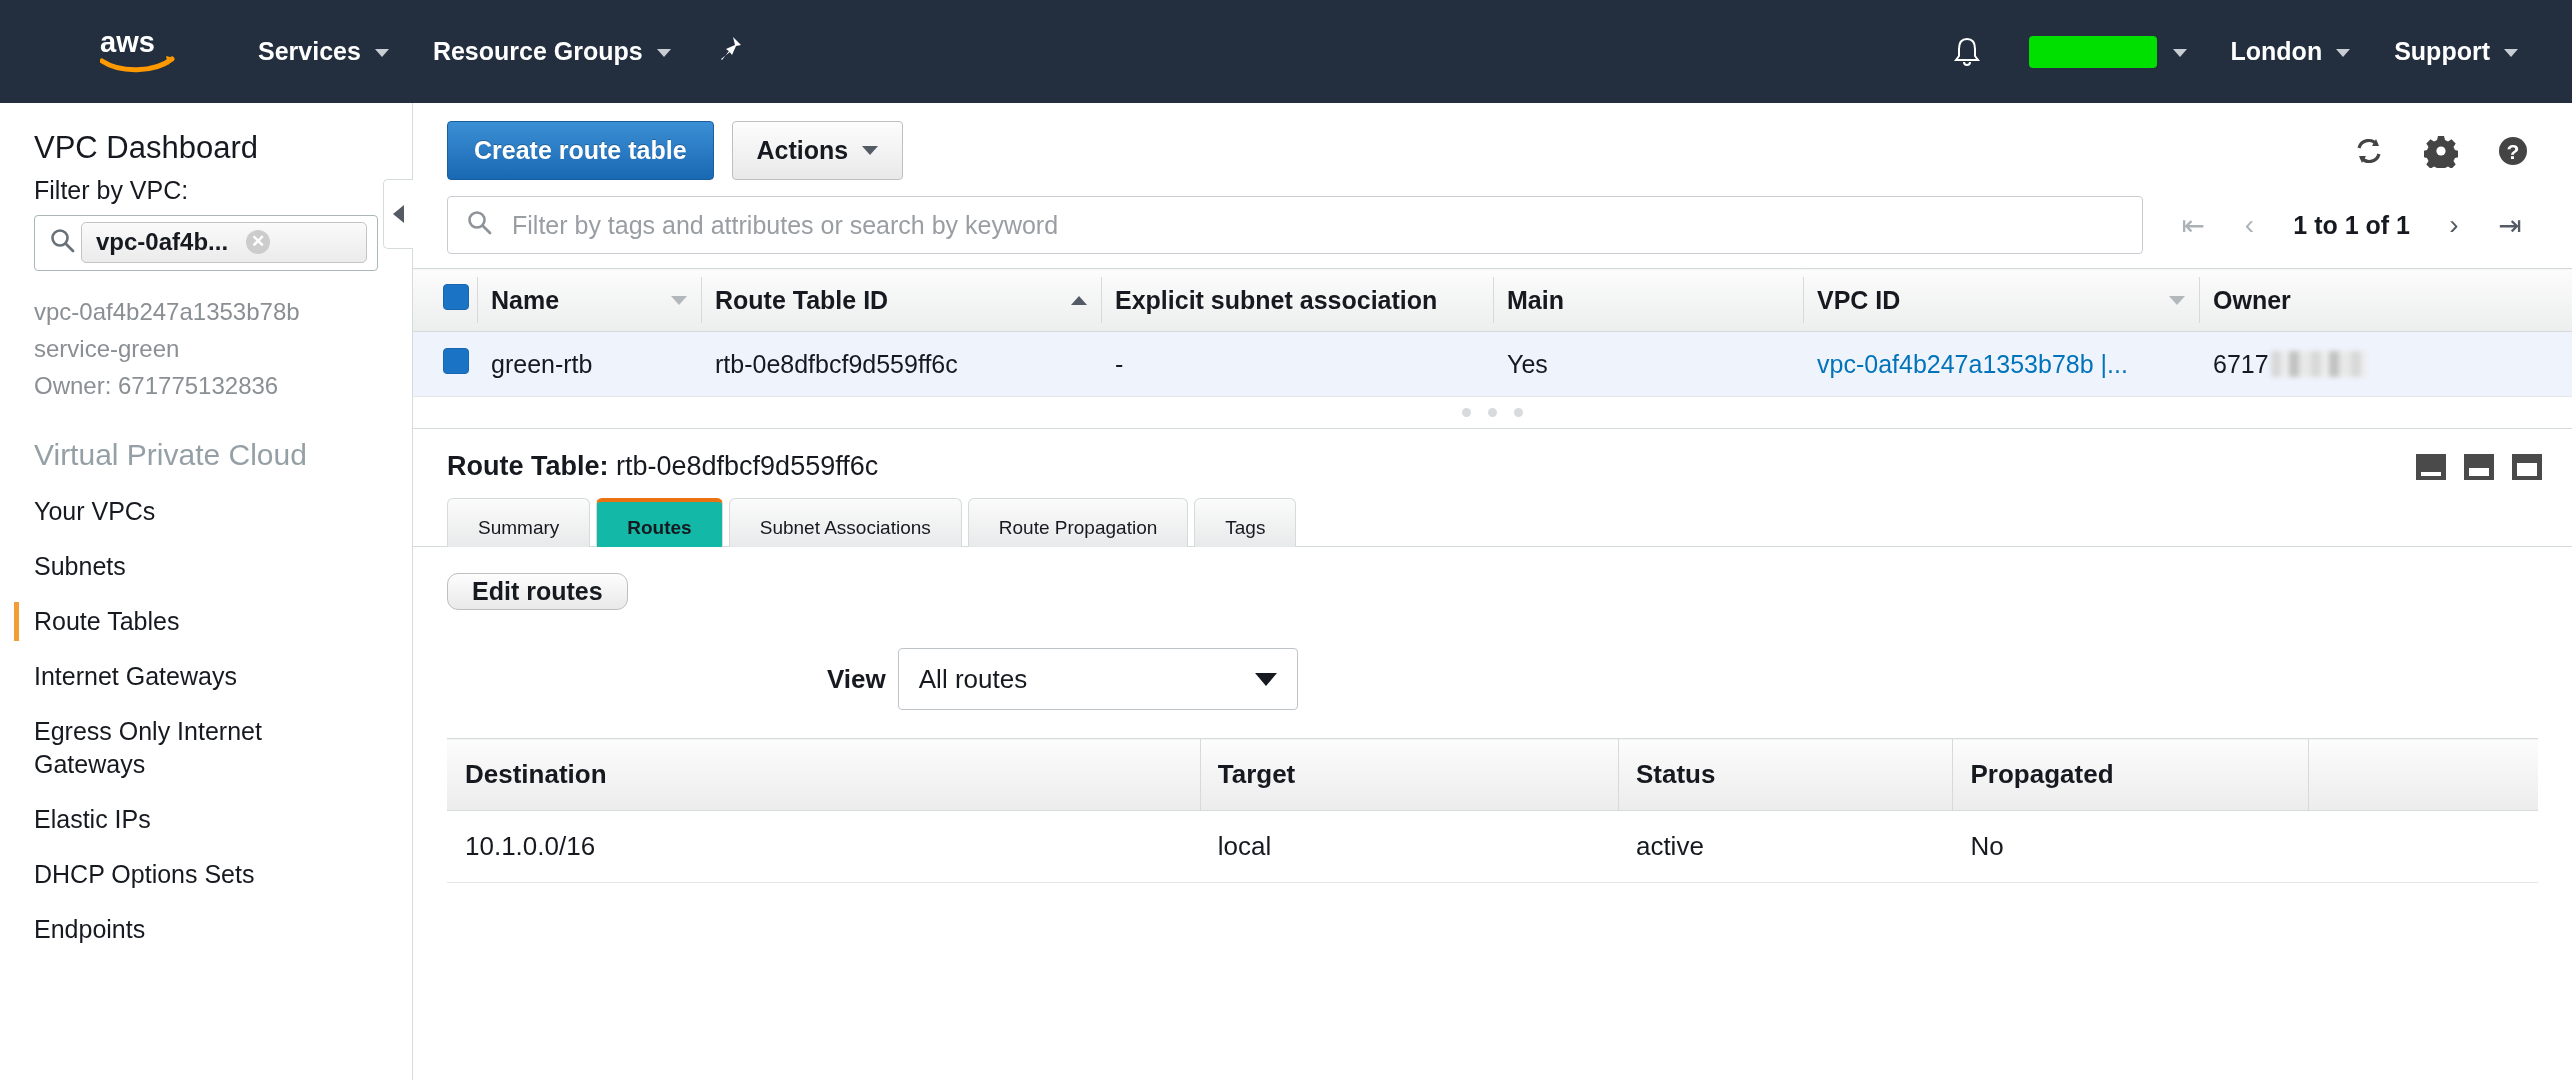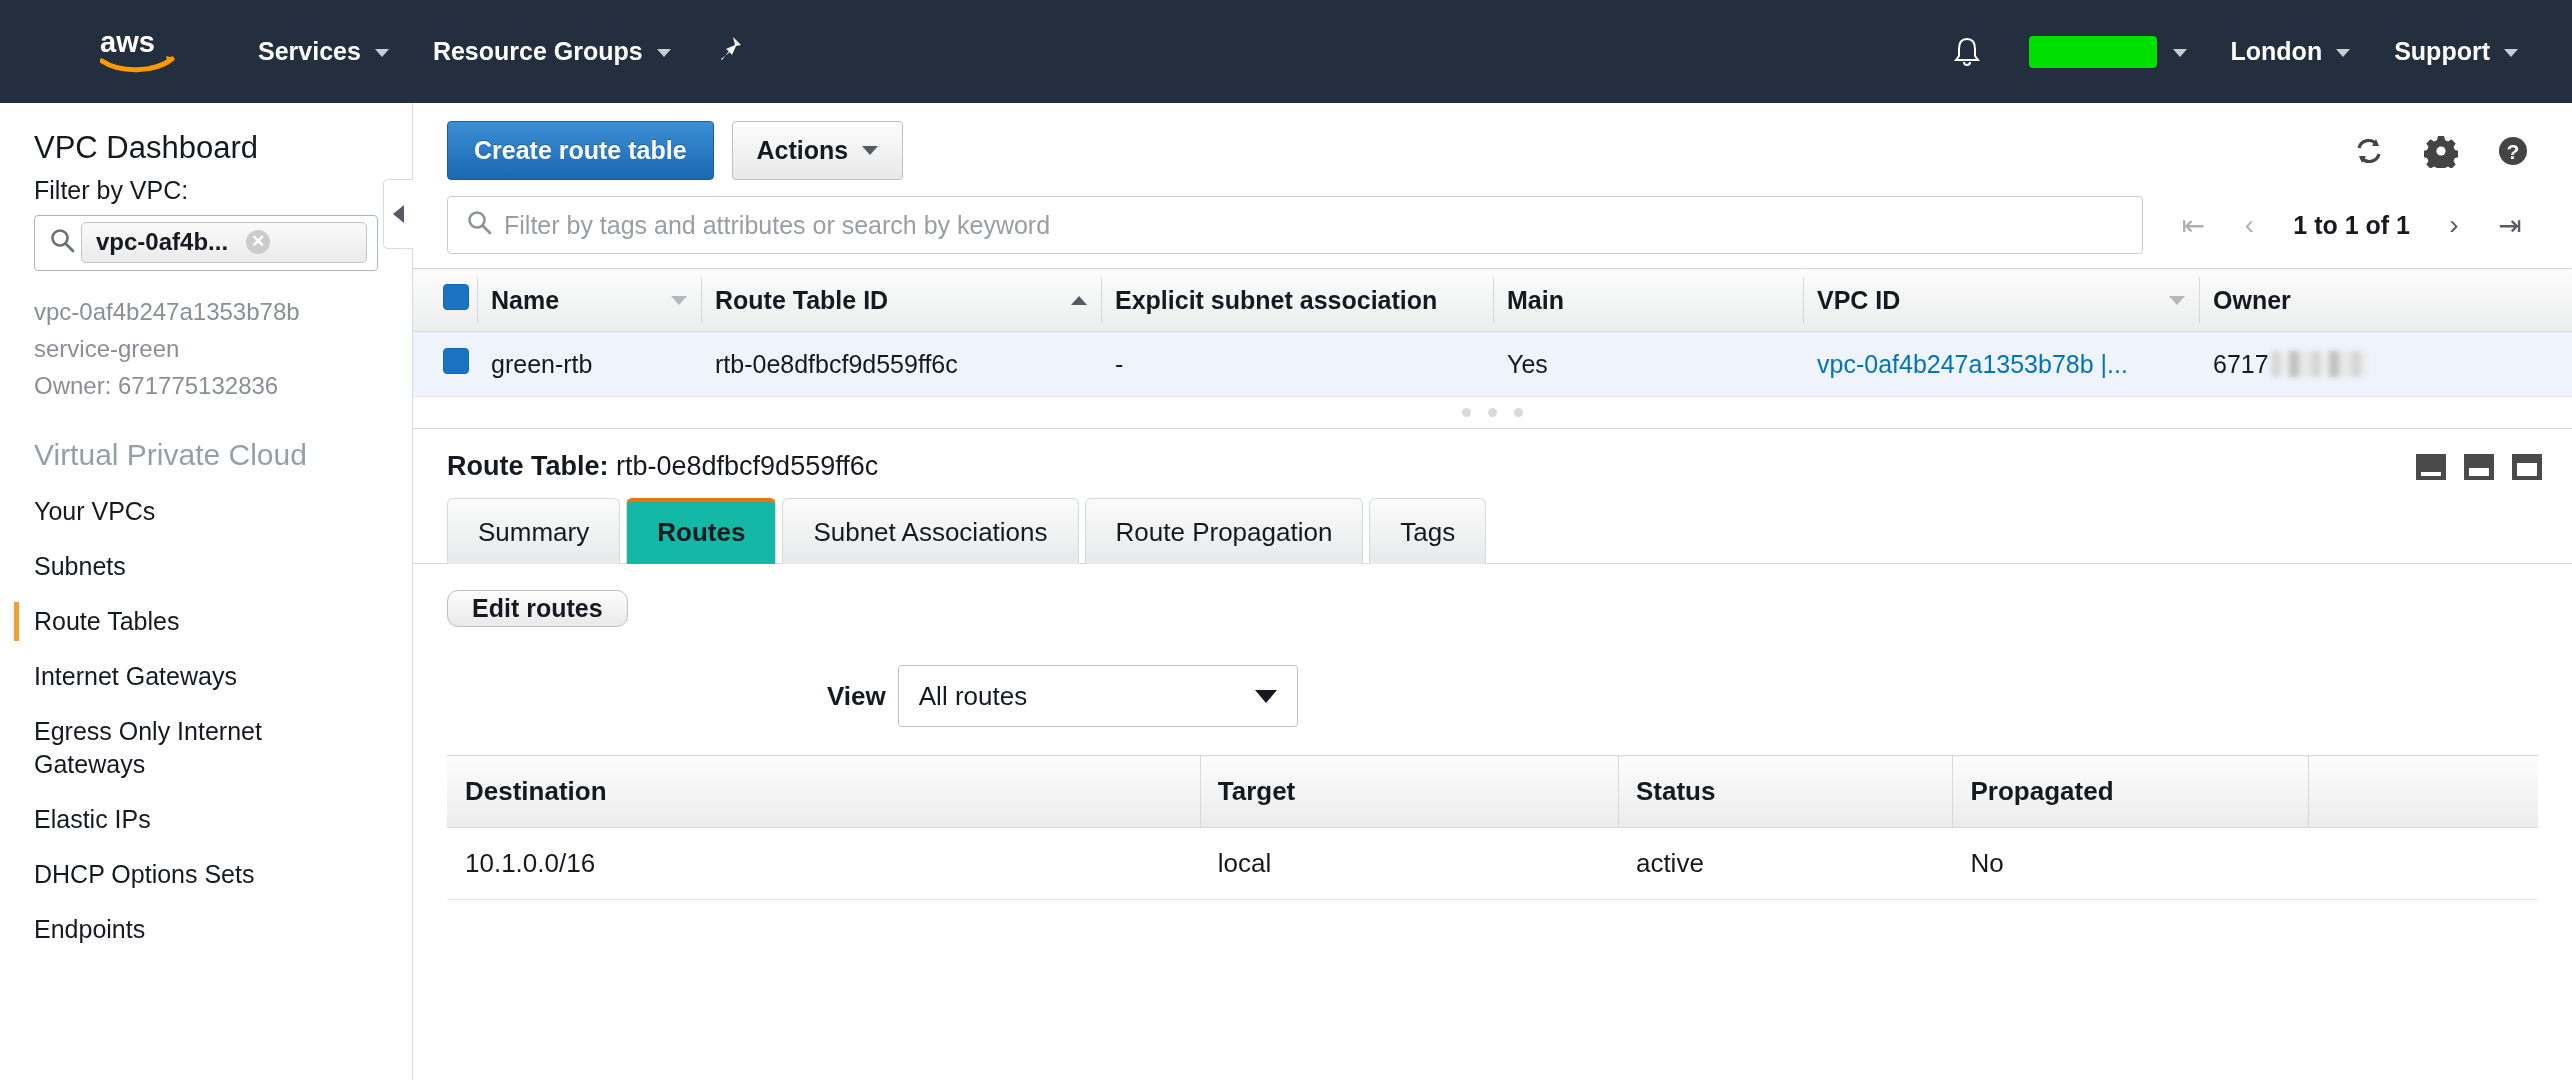--- a/index.html
+++ b/index.html
@@ -167,21 +167,21 @@
   .filterbar {
     display:flex; align-items:stretch;
     padding: 0 34px 14px 34px;
     gap: 0;
   }
   .filter-input {
     flex: 1;
     border: 1px solid #c9cdd2;
     border-radius: 4px;
     height: 58px;
-    display:flex; align-items:center; gap: 12px;
+    display:flex; align-items:center; gap: 20px;
     padding: 0 18px;
     background:#fff;
     font-size: 25px;
     color: #999ea3;
     min-width: 0;
   }
   .pager {
     display:flex; align-items:center;
     margin-left: 22px;
     gap: 0;
@@ -276,22 +276,22 @@
     padding: 0 34px;
     border-bottom: 1px solid #d5dbdb;
     gap: 6px;
     position: relative;
   }
   .tab {
     background: linear-gradient(#fbfbfb,#e8e9ea);
     border: 1px solid #d5dbdb;
     border-bottom: none;
     border-radius: 6px 6px 0 0;
-    padding: 18px 30px 16px 30px;
-    font-size: 26px; color:#16191f;
+    padding: 18px 30px 8px 30px;
+    font-size: 19px; color:#16191f;
     cursor:pointer;
     margin-bottom: -1px;
     white-space:nowrap;
   }
   .tab.active {
     background: #14b8a6;
     font-weight: bold;
     border-top: 4px solid #ec7211;
     padding-top: 15px;
     position: relative; z-index:2;

